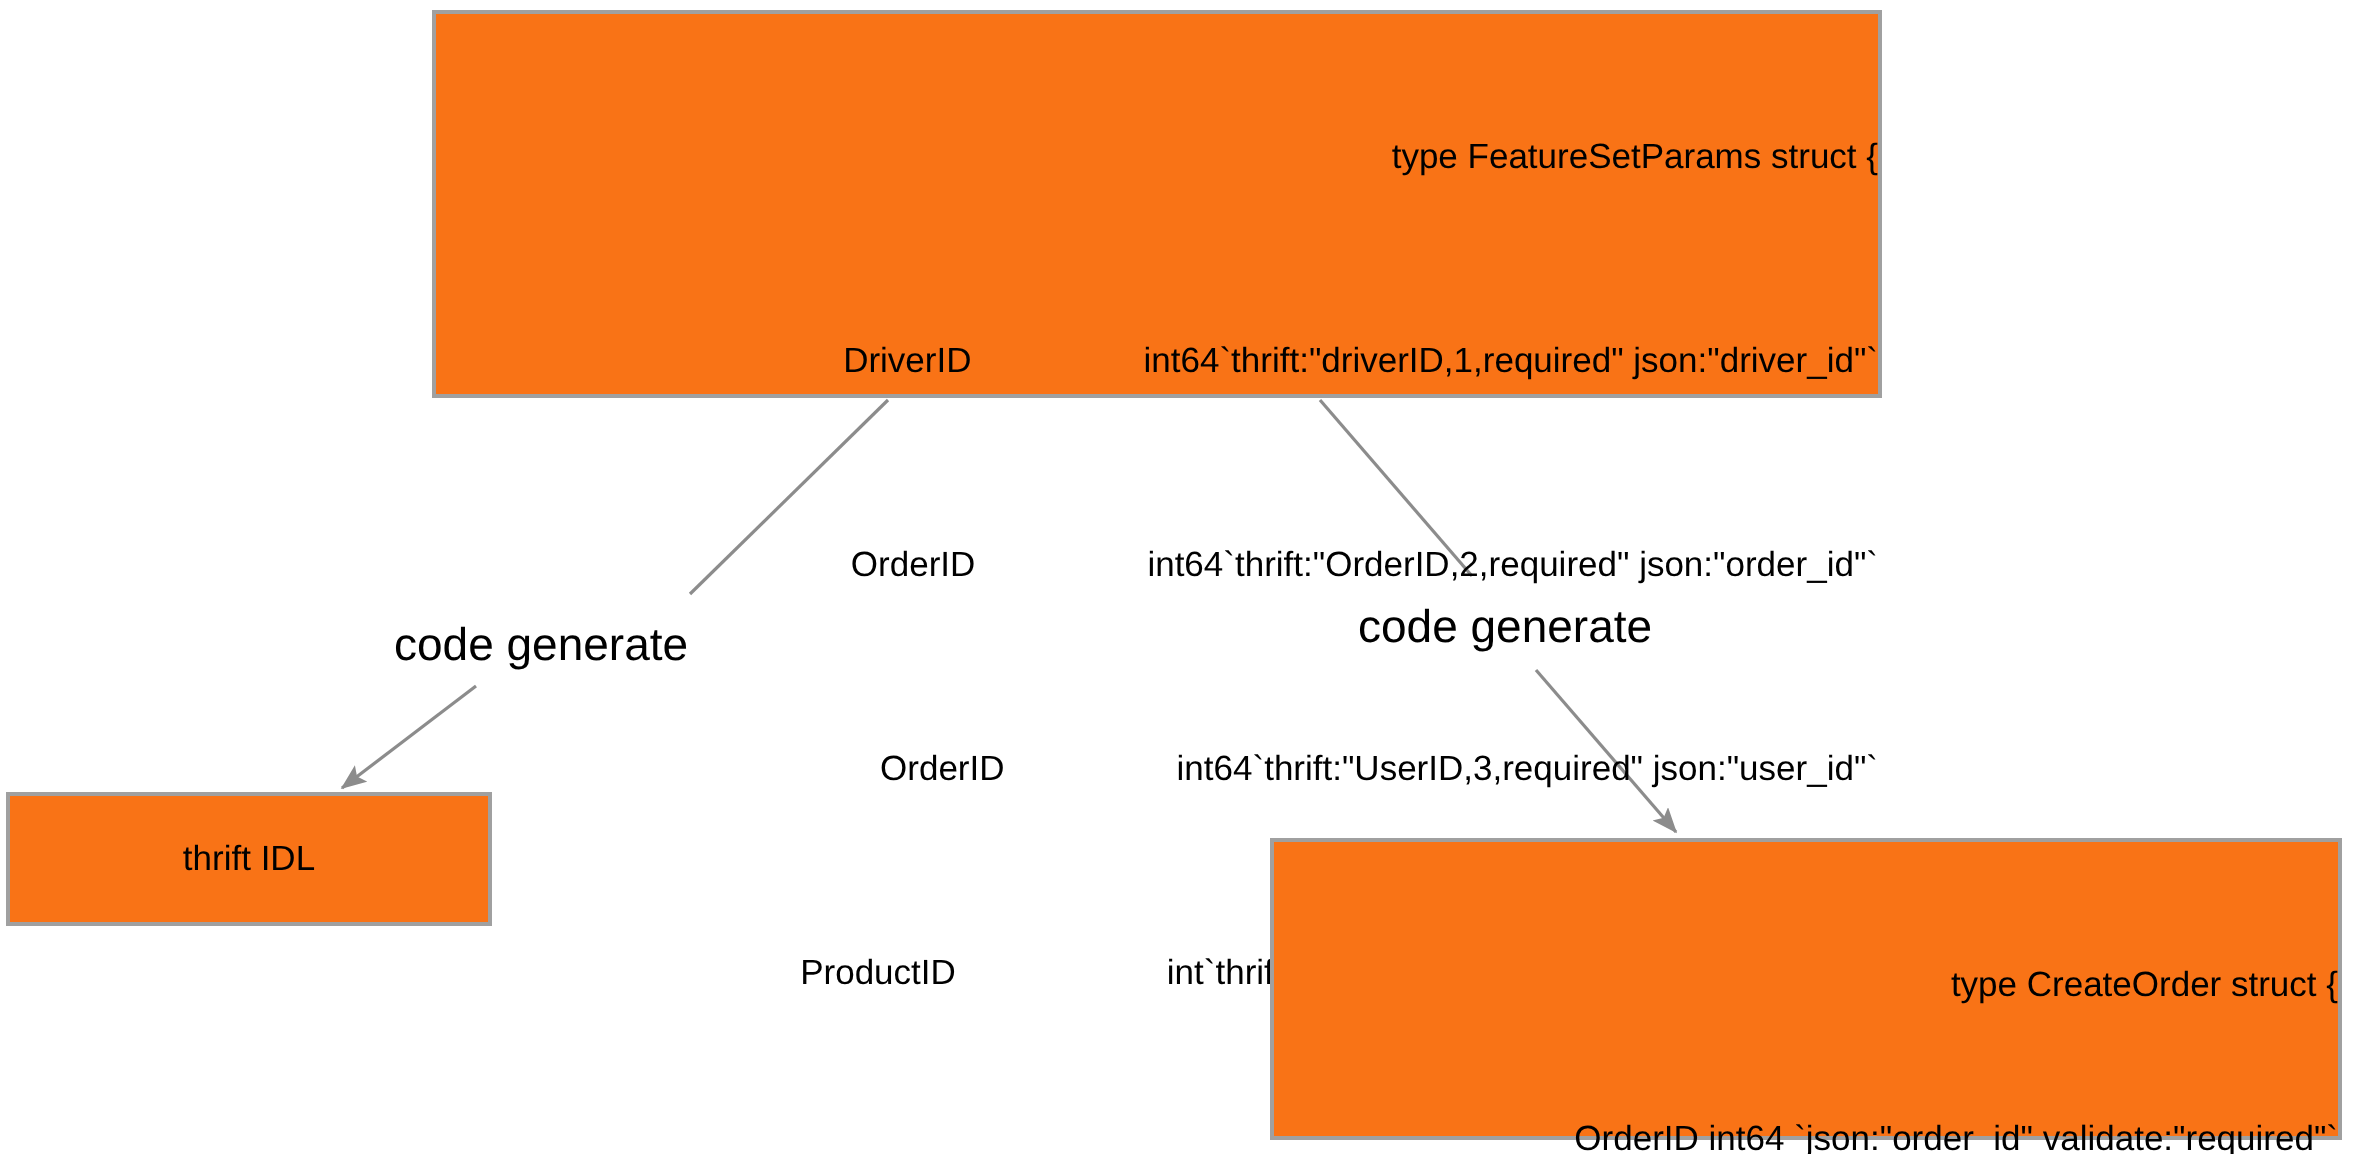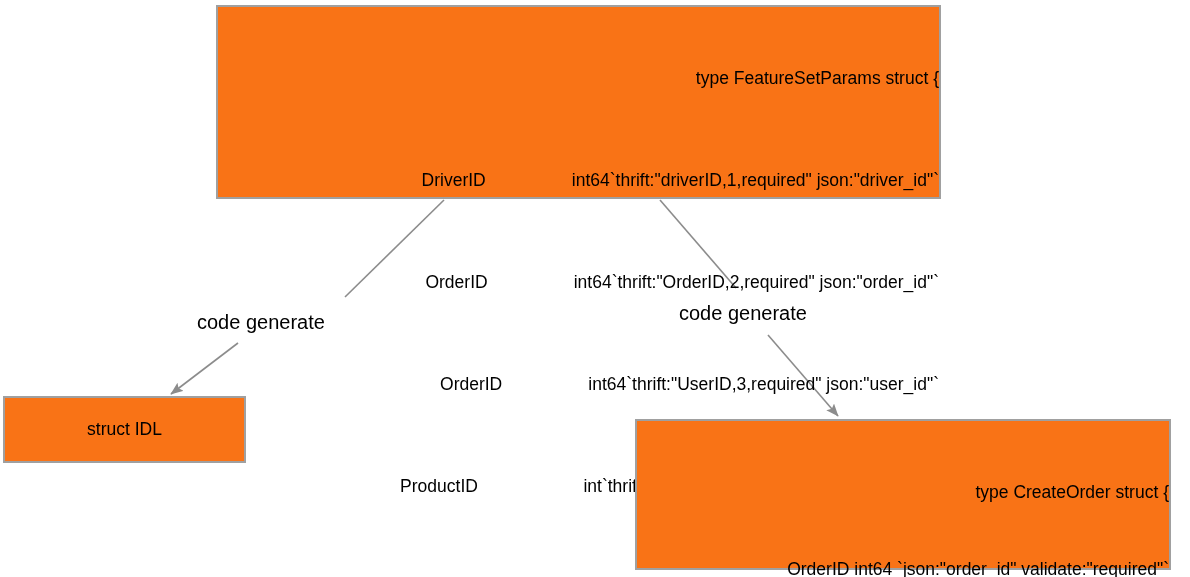--- a/index.html
+++ b/index.html
@@ -78,21 +78,21 @@
   .col-name   { display: inline-block; min-width: 105px; }
   .col-type   { display: inline-block; min-width: 112px; margin-left: 12px; }
   .col-tag    { display: inline-block; }
   .node-label {
     font-size: 17.5px;
     color: #000000;
     white-space: pre;
   }
   .edge-label {
     position: absolute;
-    font-size: 20px;
+    font-size: 23px;
     color: #000000;
     background: #ffffff;
     white-space: nowrap;
     padding: 0 3px;
     line-height: 22px;
   }
   #edge-label-left {
     left: 194px;
     top: 311px;
   }
@@ -132,21 +132,21 @@
 
       <span class="col-row"><span class="col-indent"> </span><span class="col-name">ProductID</span><span class="col-type">int</span><span class="col-tag">`thrift:"ProductID,4,required" json:"prod_id"`</span></span>
 
       <span class="col-row"><span class="col-indent"> </span><span class="col-name">Addr</span><span class="col-type">string</span><span class="col-tag">`thrift:"Addr,5,required" json:"addr"`</span></span>
 
       
     </div>
   </div>
 
   <div class="node" id="node-thrift-idl">
-    <span class="node-label">struct IDL</span>
+    <span class="node-label">thrift IDL</span>
   </div>
 
   <div class="node" id="node-createorder">
     <div class="code-block">
       <span class="code-line">type CreateOrder struct {</span>
       <span class="code-line">    OrderID int64 `json:"order_id" validate:"required"`</span>
       
       
       
       

